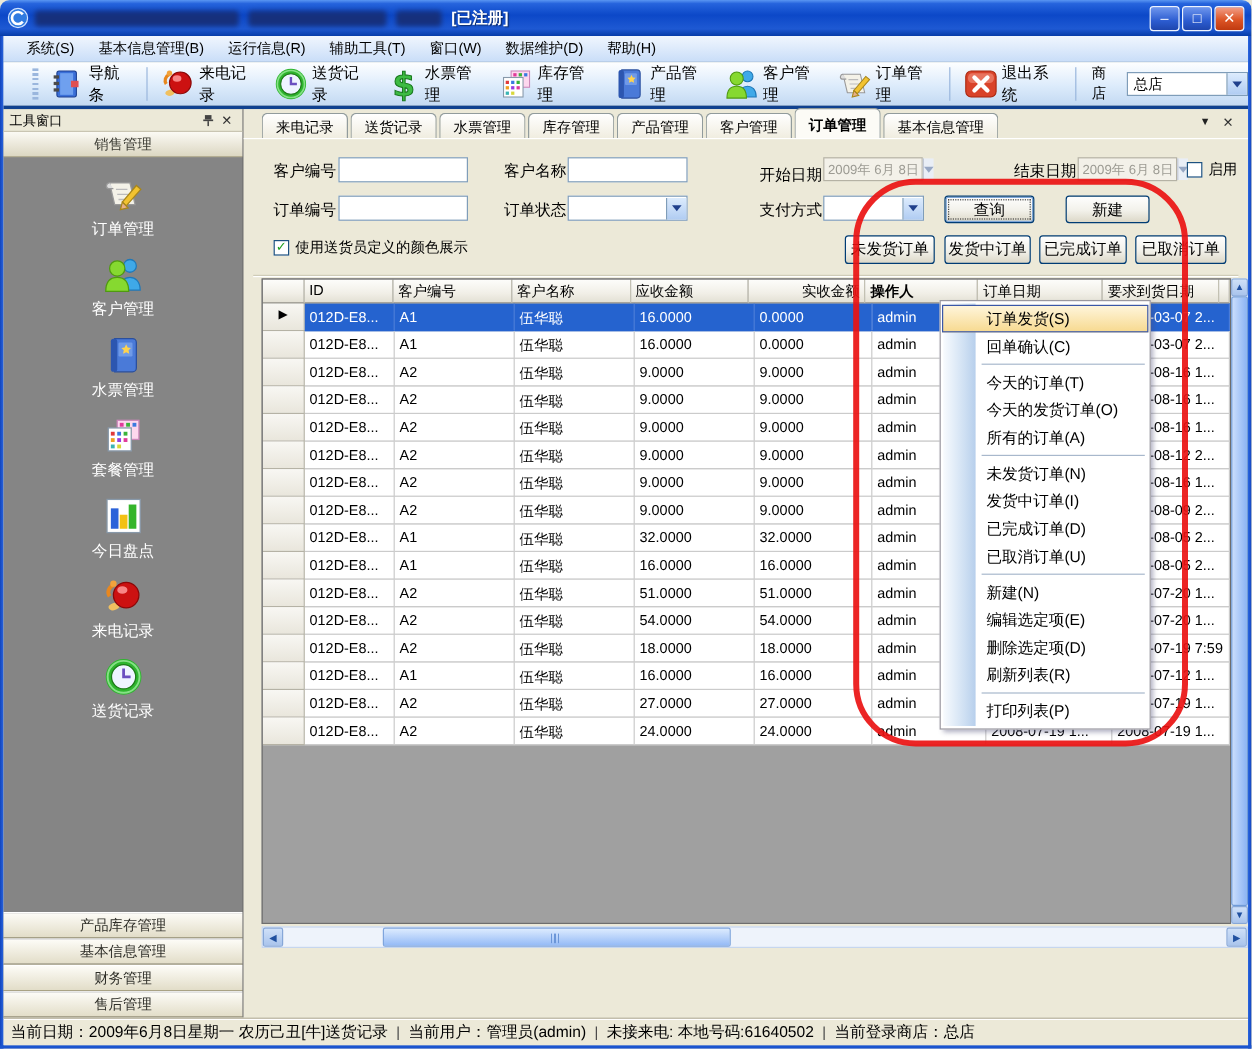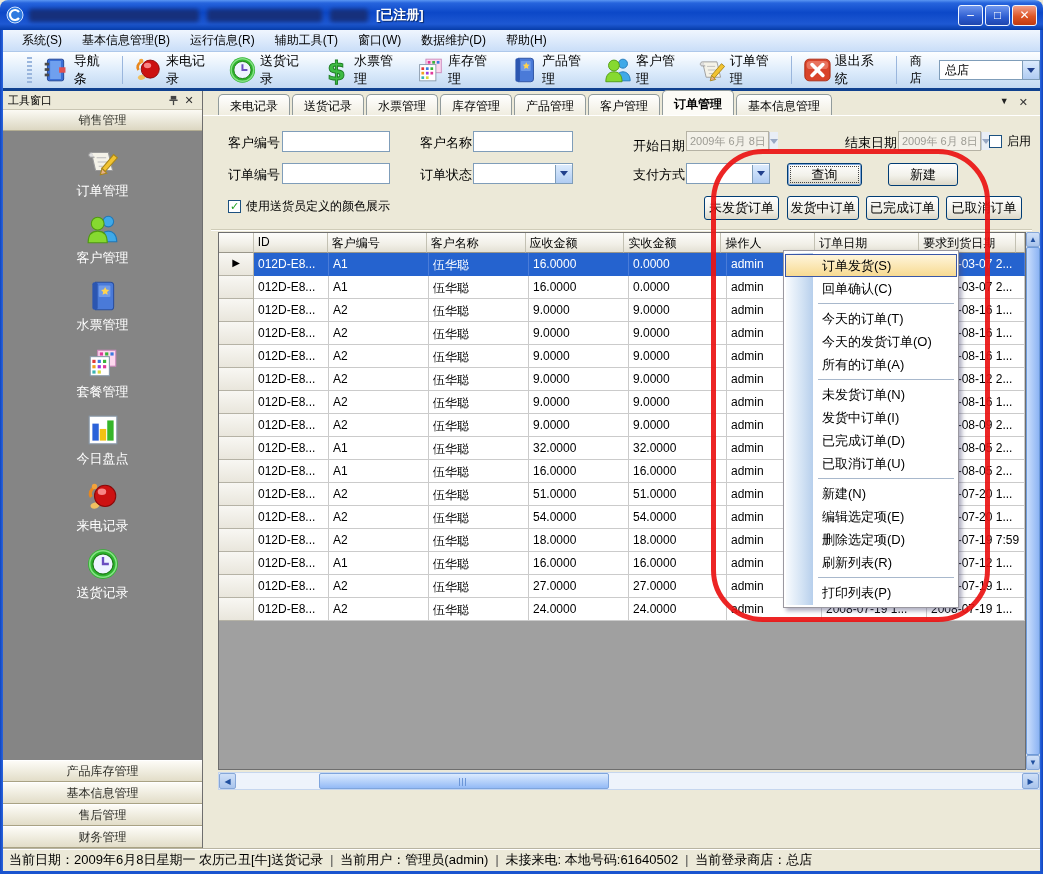--- a/index.html
+++ b/index.html
@@ -383,24 +383,24 @@
     </div>
   </div>
   <div class="sb-groups">
     <div class="sb-groupbtn">
         <span>产品库存管理</span>
       </div>
     <div class="sb-groupbtn">
         <span>基本信息管理</span>
       </div>
     <div class="sb-groupbtn">
+        <span>财务管理</span>
+      </div>
+    <div class="sb-groupbtn">
         <span>售后管理</span>
-      </div>
-    <div class="sb-groupbtn">
-        <span>财务管理</span>
       </div>
   </div>
 </div>
 
 <div class="abs content">
 
   <div class="tabstrip">
     <div id="tabs" style="display:flex;align-items:flex-end">
         <div class="tab">来电记录</div>
         <div class="tab">送货记录</div>
@@ -483,22 +483,22 @@
     <div class="groove" style="top:113px"></div>
   </div>
 
   <div class="gridpanel" id="grid">
       <div class="ghead">
         <div class="hcell" style="width: 35px;"></div>
         <div class="hcell" style="width: 75px;">ID</div>
         <div class="hcell" style="width: 100px;">客户编号</div>
         <div class="hcell" style="width: 100px;">客户名称</div>
         <div class="hcell" style="width: 100px;">应收金额</div>
-        <div class="hcell" style="width: 98px;">实收金额</div>
-        <div class="hcell" style="width: 95px;">操作人</div>
+        <div class="hcell" style="width: 98px; text-align: right;">实收金额</div>
+        <div class="hcell" style="width: 95px; font-weight: bold;">操作人</div>
         <div class="hcell" style="width: 105px;">订单日期</div>
         <div class="hcell" style="width: 98px;">要求到货日期</div>
         <div class="hcell" style="flex: 1 1 0%;"></div>
       </div>
       <div class="grow sel">
         <div class="gcell gselcell" style="width: 35px;">▶</div>
         <div class="gcell" style="width: 75px;">012D-E8...</div>
         <div class="gcell" style="width: 100px;">A1</div>
         <div class="gcell" style="width: 100px;">伍华聪</div>
         <div class="gcell" style="width: 100px;">16.0000</div>

